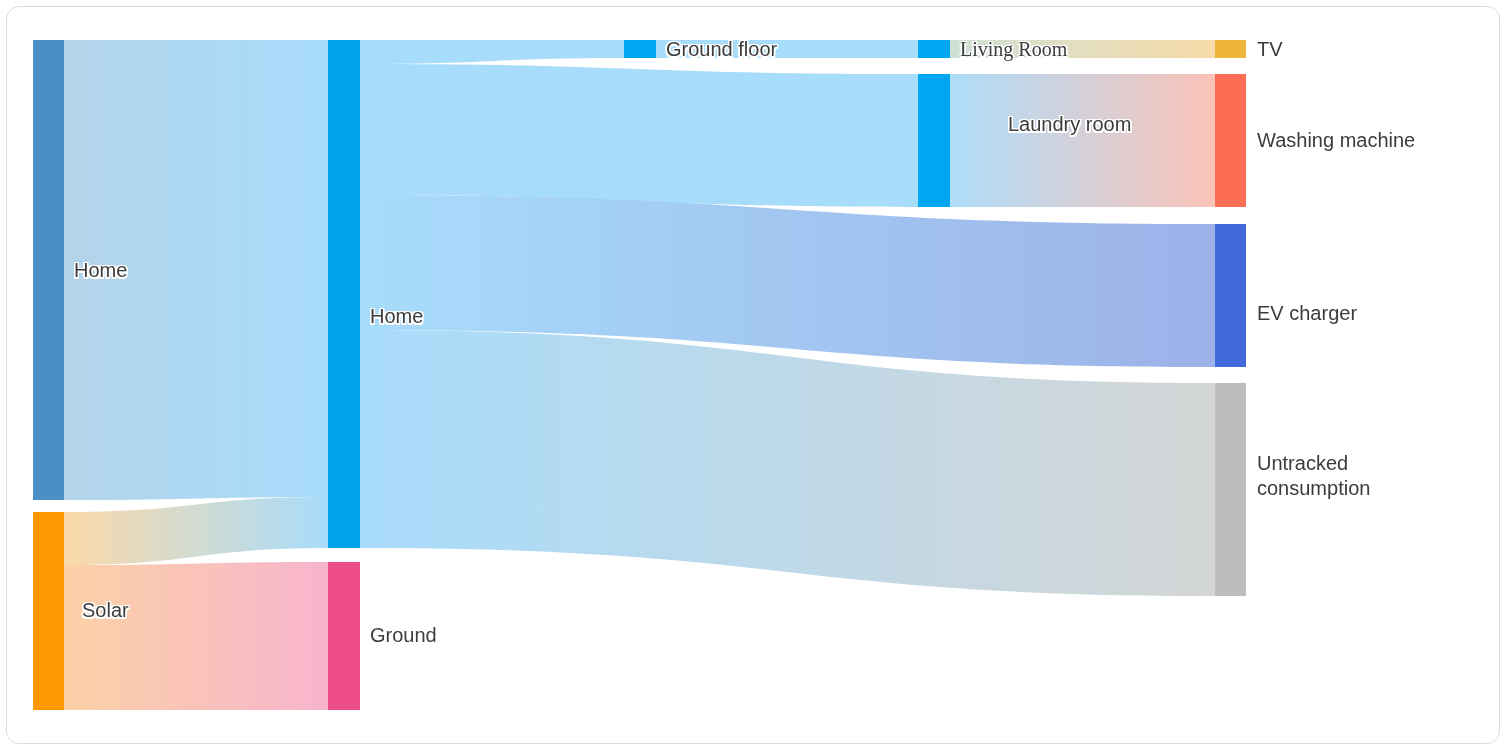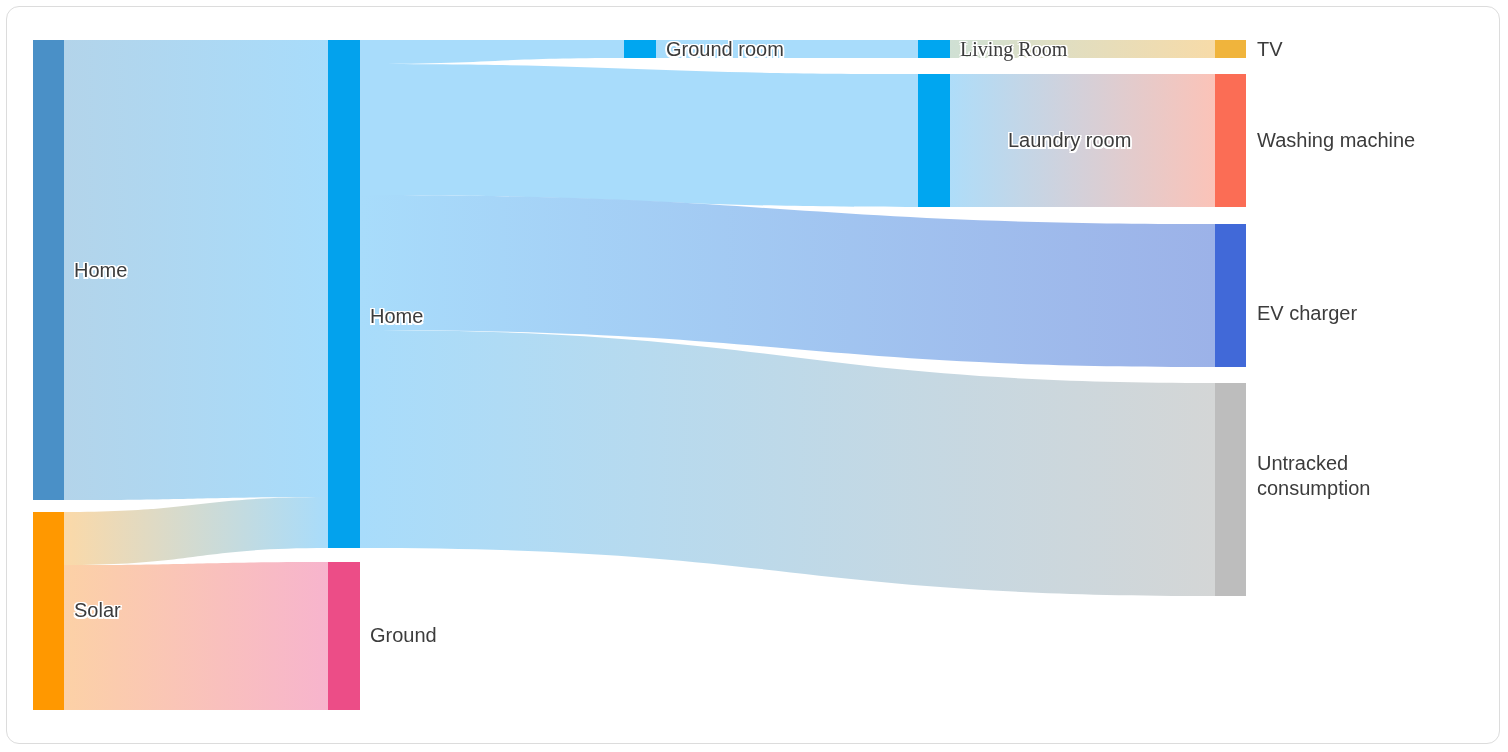--- a/index.html
+++ b/index.html
@@ -118,24 +118,24 @@
         <rect x="918" y="40" width="32" height="18" fill="#00a6f0"></rect>
         <rect x="918" y="74" width="32" height="133" fill="#00a6f0"></rect>
         <rect x="1215" y="40" width="31" height="18" fill="#f0b43c"></rect>
         <rect x="1215" y="74" width="31" height="133" fill="#fb6d55"></rect>
         <rect x="1215" y="224" width="31" height="143" fill="#4169d8"></rect>
         <rect x="1215" y="383" width="31" height="213" fill="#bdbdbd"></rect>
       </g>
   </svg>
   <div id="labels-layer">
       <div class="node-label" style="left: 74px; top: 258px;"><div>Home</div></div>
-      <div class="node-label" style="left: 74px; top: 598px; text-align: center;"><div>Solar</div></div>
+      <div class="node-label" style="left: 82px; top: 598px; text-align: center;"><div>Solar</div></div>
       <div class="node-label" style="left: 370px; top: 283px; margin-top: 21px;"><div>Home</div></div>
       <div class="node-label" style="left: 370px; top: 623px;"><div>Ground</div></div>
-      <div class="node-label" style="left: 666px; top: 37px;"><div>Ground room</div></div>
+      <div class="node-label" style="left: 666px; top: 37px;"><div>Ground floor</div></div>
       <div class="node-label" style="left: 960px; top: 37px; font-family: Liberation Serif, serif;"><div>Living Room</div></div>
-      <div class="node-label" style="left: 960px; top: 128px; padding-left: 48px;"><div>Laundry room</div></div>
+      <div class="node-label" style="left: 960px; top: 112px; padding-left: 48px;"><div>Laundry room</div></div>
       <div class="node-label" style="left: 1257px; top: 37px;"><div>TV</div></div>
       <div class="node-label" style="left: 1257px; top: 128px;"><div>Washing machine</div></div>
       <div class="node-label" style="left: 1257px; top: 281px; margin-top: 20px;"><div>EV charger</div></div>
       <div class="node-label" style="left: 1257px; top: 451px;"><div>Untracked</div><div>consumption</div></div>
     </div>
 </div>
 
 </body></html>

